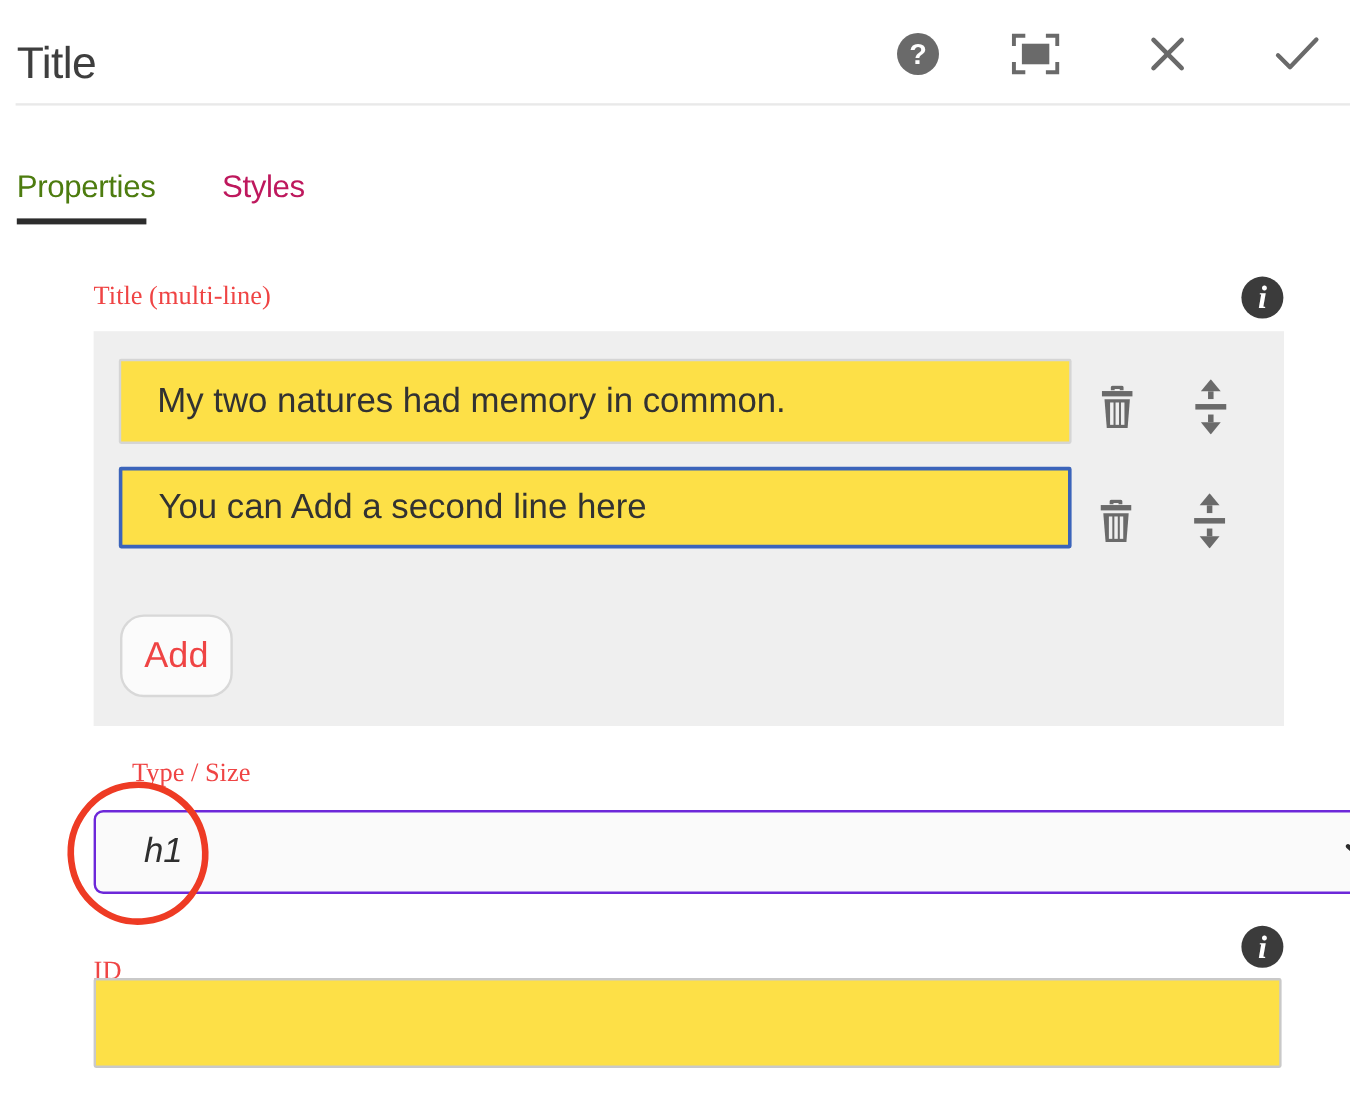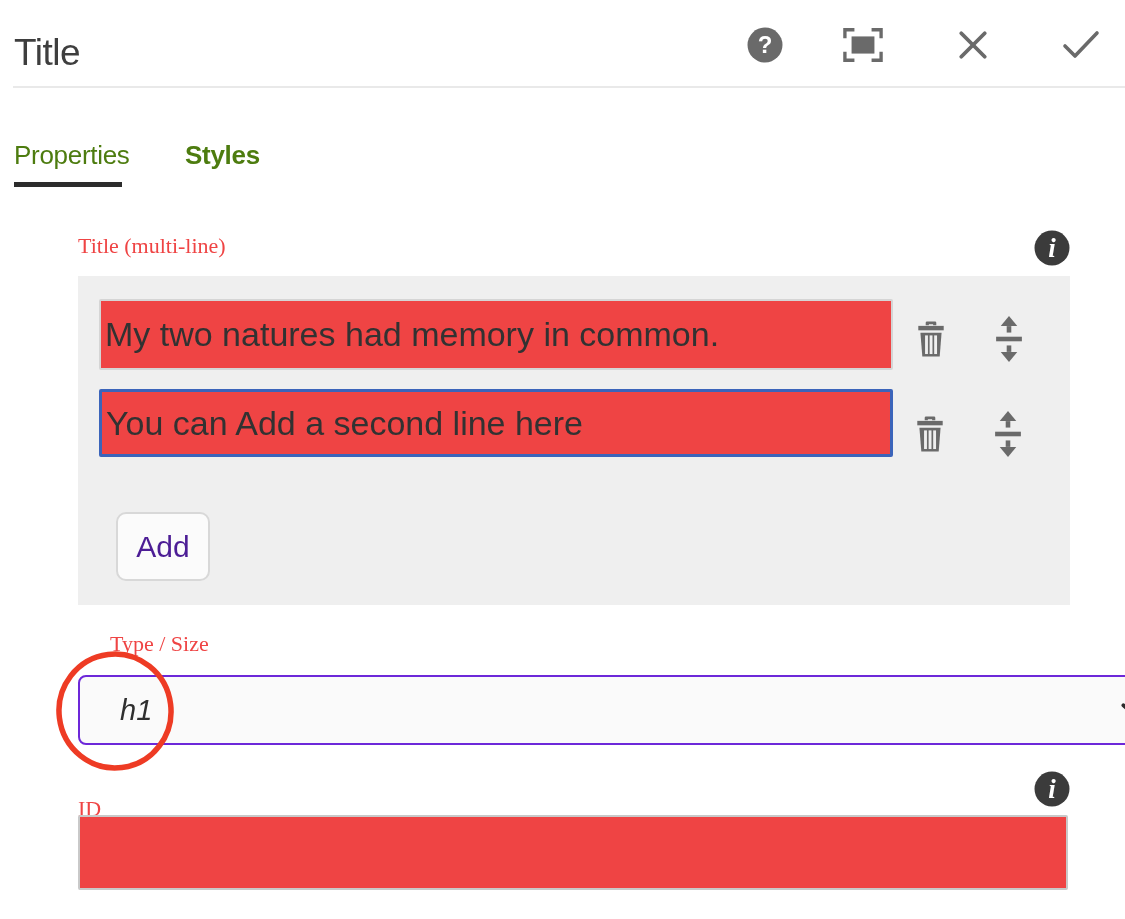--- a/index.html
+++ b/index.html
@@ -18,51 +18,51 @@
     display:flex; align-items:center; justify-content:center;
   }
   #btn-help { left:745px; } #btn-fullscreen { left:843px; }
   #btn-close { left:953px; } #btn-confirm { left:1061px; }
   .header-divider { left:13px; top:86px; width:1112px; height:2px; background:#e9e9e9; }
 
   
   .tab { position:absolute; top:140px; font-size:26px; letter-spacing:-0.3px;
          background:none; border:none; cursor:pointer; font-family:inherit; }
   #tab-properties { left:14px; color:#4d7c0f; }
-  #tab-styles { left:185px; color:#4d7c0f;font-weight:bold; }
+  #tab-styles { left:185px; color:#be185d; }
   .tab-underline { left:14px; top:182px; width:108px; height:5px; background:var(--tab-underline,#2c2c2c); }
 
   
   .field-label { position:absolute; font-size:22px; color:#ef4444;font-family:Liberation Serif, serif; }
   #lbl-multiline { left:78px; top:233px; }
   #lbl-typesize  { left:78px; top:631px;margin-left:32px; }
   #lbl-id        { left:78px; top:796px; }
   .info-btn { position:absolute; width:38px; height:38px; padding:0; border:none; background:none; cursor:pointer; }
   #info-multiline { left:1033px; top:229px; }
   #info-id        { left:1033px; top:770px; }
 
   
   .panel { left:78px; top:276px; width:992px; height:329px; background:var(--panel-gray,#efefef); }
   .text-input {
-    font-family:inherit; font-size:34px; color:#323232; background:#ef4444;
-    border:2px solid #d5d5d5; border-radius:2px; padding:0 4px; outline:none;
+    font-family:inherit; font-size:29px; color:#323232; background:#fde047;
+    border:2px solid #d5d5d5; border-radius:2px; padding:0 30px; outline:none;
   }
   #row1-input { position:absolute; left:21px; top:23px;  width:794px; height:71px; }
   #row2-input { position:absolute; left:21px; top:113px; width:794px; height:68px;
                 border:3px solid var(--focus-blue,#3b64ba); }
   .row-icon-btn {
     position:absolute; width:46px; height:50px; padding:0; border:none; background:none; cursor:pointer;
     display:flex; align-items:center; justify-content:center;
   }
   #row1-delete { left:830px; top:38px; }  #row1-move { left:908px; top:38px; }
   #row2-delete { left:829px; top:133px; } #row2-move { left:907px; top:133px; }
   .add-btn {
     position:absolute; left:22px; top:236px; width:94px; height:69px;
-    background:#fbfbfb; border:2px solid #d8d8d8; border-radius:10px;
-    font-family:inherit; font-size:30px; color:#4c1d95; cursor:pointer;margin-left:16px;
+    background:#fbfbfb; border:2px solid #d8d8d8; border-radius:20px;
+    font-family:inherit; font-size:30px; color:#ef4444; cursor:pointer;
   }
 
   
   .select-box {
     left:78px; top:675px; width:1105px; height:70px;
     background:#fafafa; border:2px solid #6d28d9; border-radius:8px; cursor:pointer;font-style:italic;
   }
   .select-value { position:absolute; left:40px; top:50%; transform:translateY(-50%);
                   font-size:29px; color:#2f2f2f; }
   .select-chevron { position:absolute; right:34px; top:50%; transform:translateY(-50%); }

